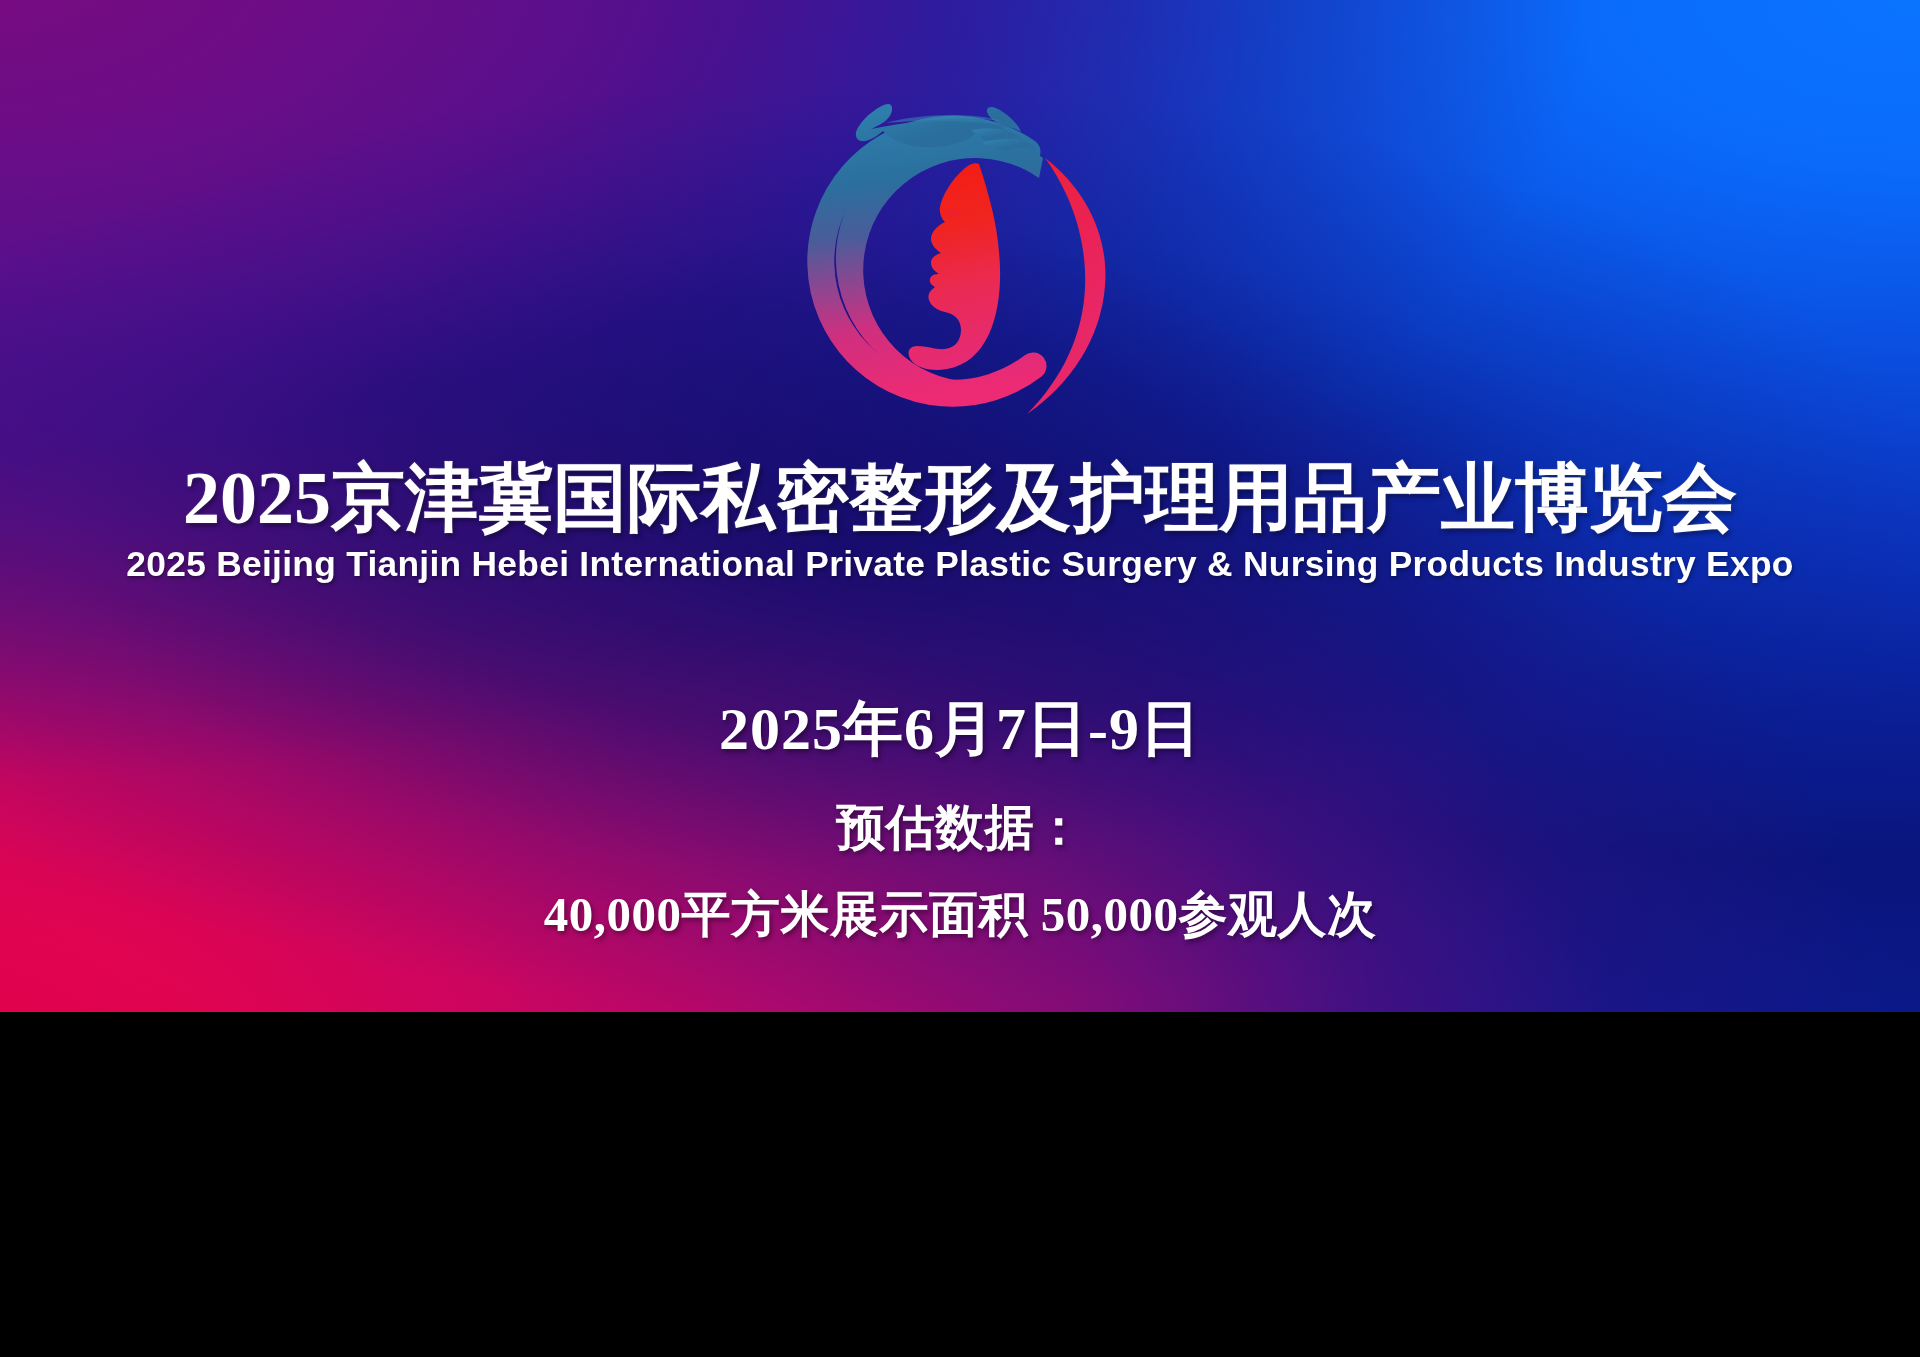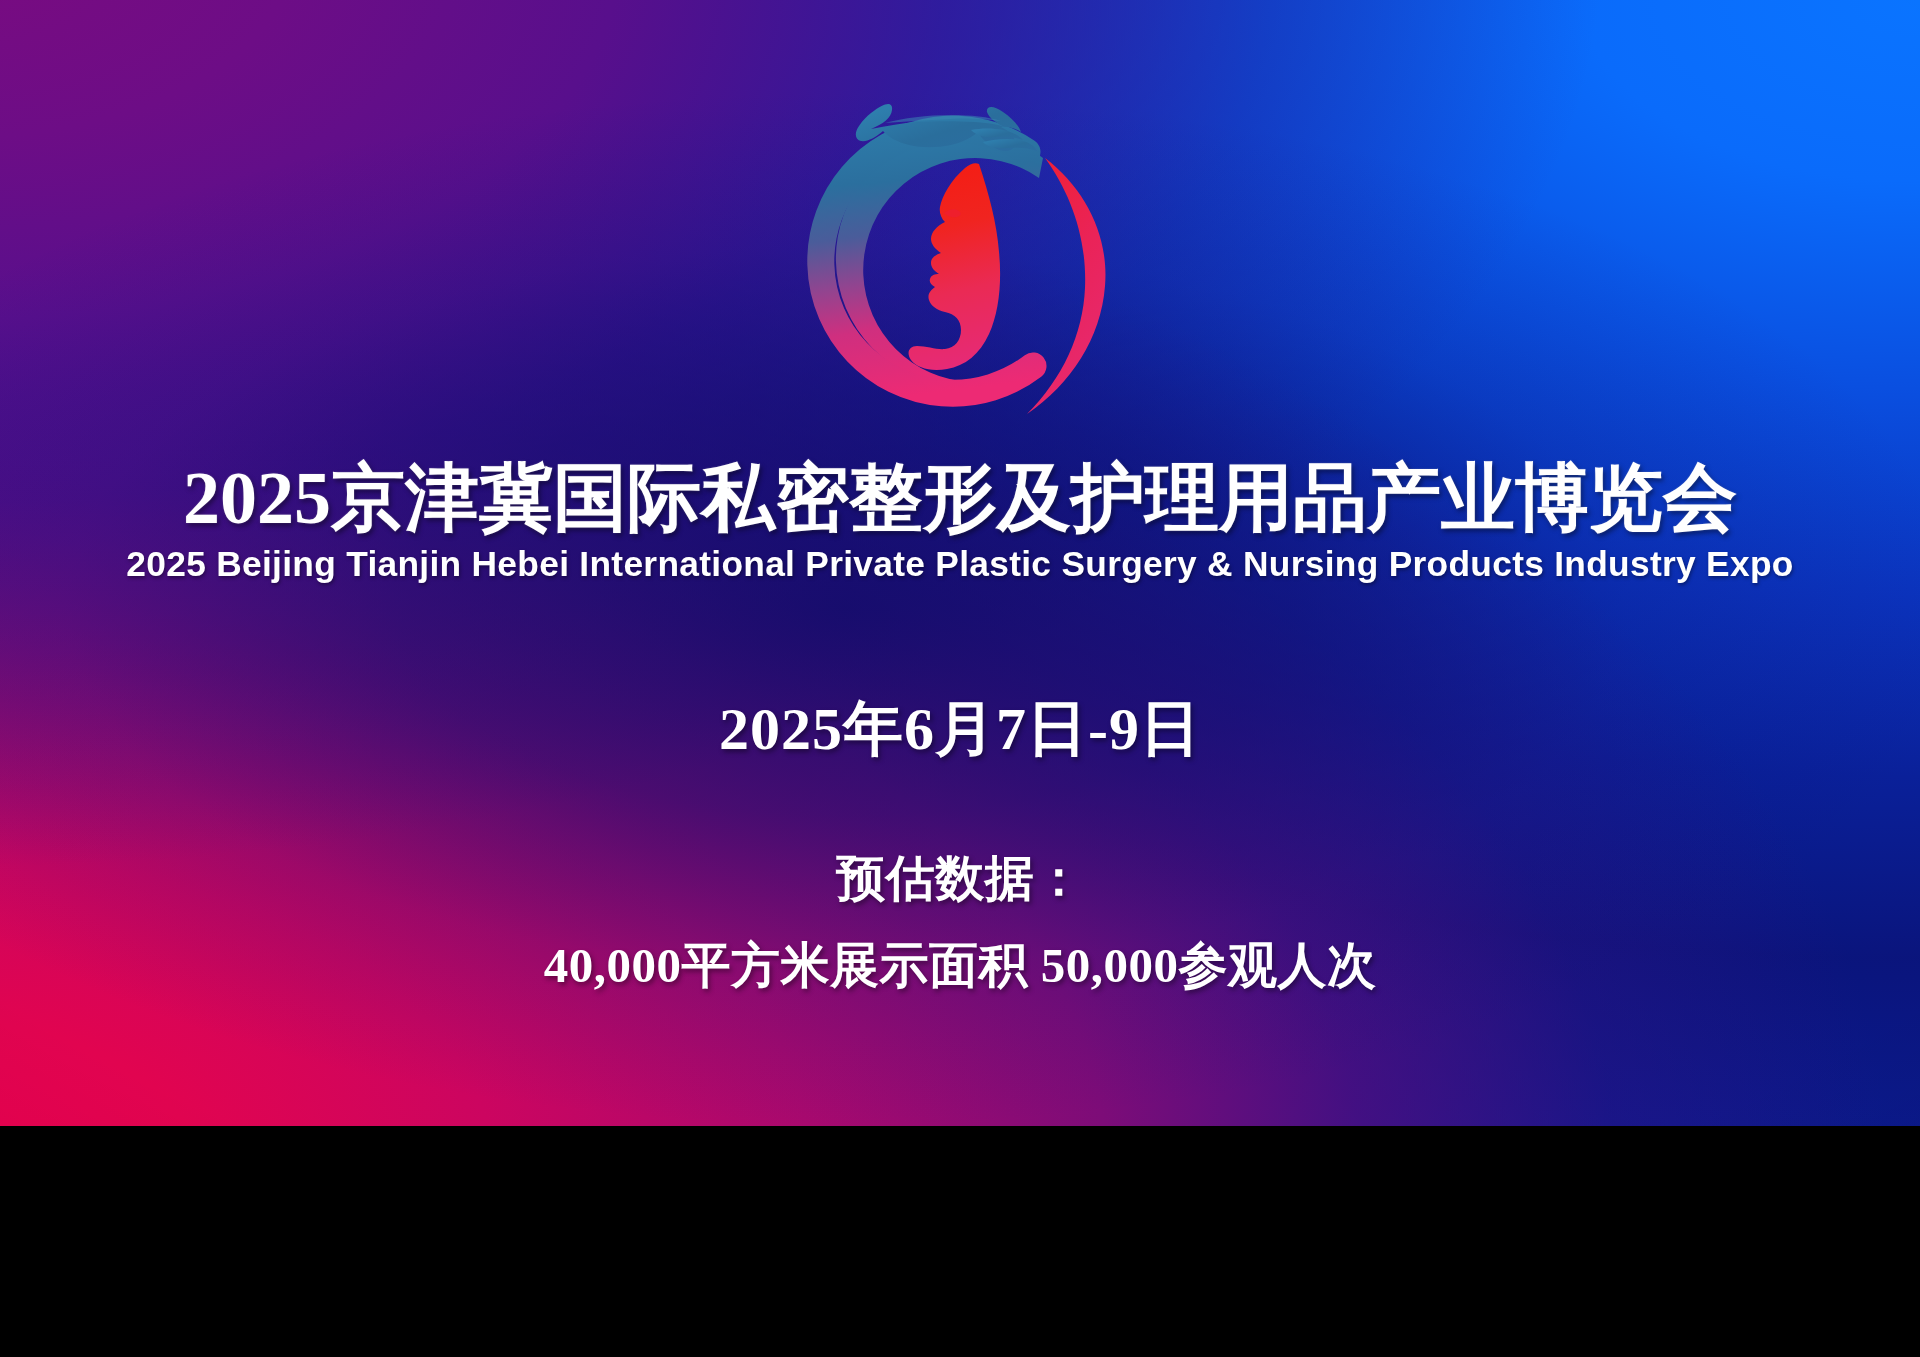--- a/index.html
+++ b/index.html
@@ -4,21 +4,21 @@
 <title>Expo Poster</title>
 <style>
   html, body {
     margin: 0;
     padding: 0;
     background: #000;
   }
   #poster {
     position: relative;
     width: 1920px;
-    height: 1126px;
+    height: 1012px;
     overflow: hidden;
     font-family: "Liberation Serif", "DejaVu Serif", serif;
     isolation: isolate;
   }
 
   
   .bg-base {
     position: absolute;
     inset: 0;
     background: #0b1a8e;
@@ -130,21 +130,21 @@
     font-family: "Liberation Serif", "DejaVu Serif", serif;
     font-weight: bold;
     font-size: 60px;
     line-height: 1.1;
     color: #ffffff;
     letter-spacing: 1px;
     text-shadow: 2px 3px 5px rgba(0,0,0,0.40);
   }
 
   .stats {
-    margin-top: 92px;
+    margin-top: 41px;
     text-align: center;
   }
   .stat-line {
     font-family: "Liberation Serif", "DejaVu Serif", serif;
     font-weight: bold;
     font-size: 49px;
     line-height: 1.0;
     color: #ffffff;
     letter-spacing: 0.5px;
     margin-bottom: 40px;

